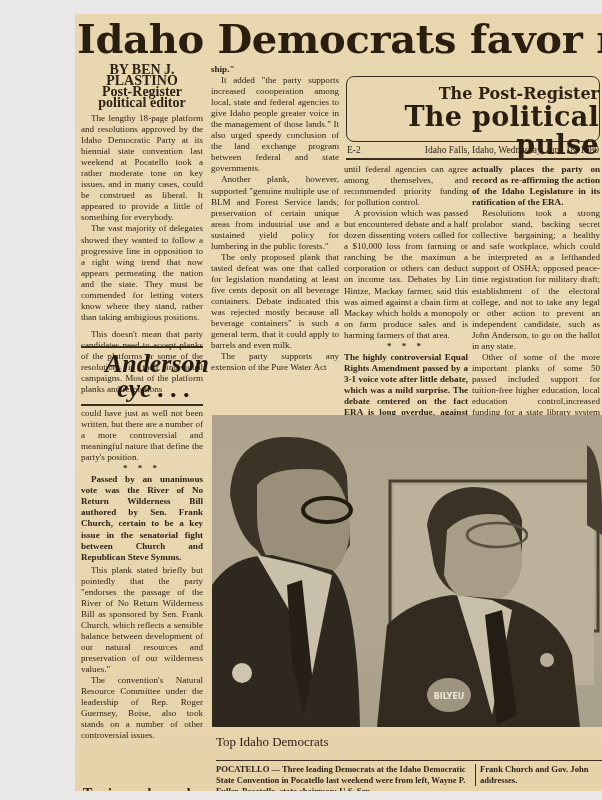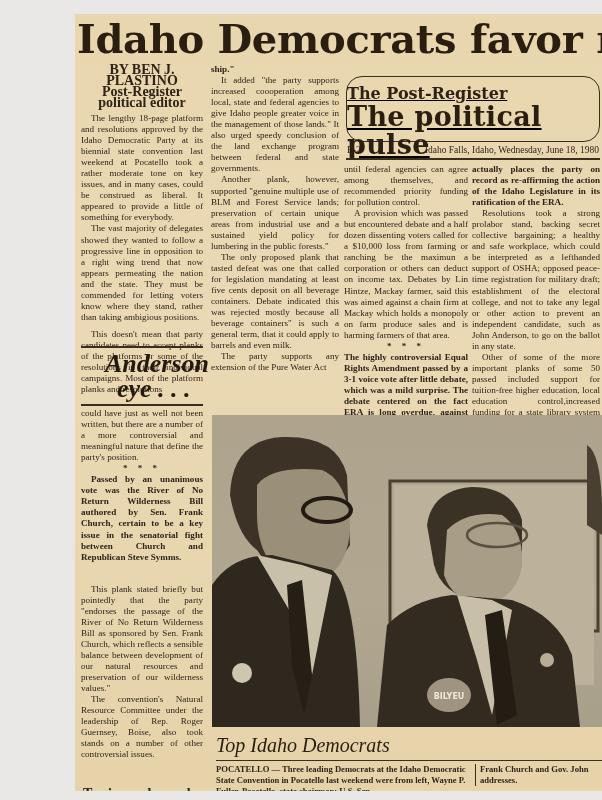--- a/index.html
+++ b/index.html
@@ -30,35 +30,35 @@
   .col3 { left:269px; top:150px; width:124px; }
   .col4 { left:397px; top:150px; width:128px; }
   .col1b { left:6px; top:376px; width:122px; }
   .rule { position:absolute; background:#3a2e1e; }
   .election {
     position:absolute; left:30px; font-family:"Liberation Serif", serif;
     font-style:italic; font-weight:bold; font-size:26px; color:#24190d;
   }
   .masthead {
     position:absolute; left:271px; top:62px; width:252px; height:64px;
-    border:1.5px solid #3a2e1e; border-radius:16px; text-align:left;text-decoration:underline;
+    border:1.5px solid #3a2e1e; border-radius:8px; text-align:right;
   }
   .mh1 { font-family:"DejaVu Serif", serif; font-weight:bold; font-size:16px; color:#2e2214; margin-top:8px; line-height:18px; }
   .mh2 { font-family:"DejaVu Serif", serif; font-weight:bold; font-size:27px; color:#2a1e10; line-height:28px; letter-spacing:0.3px; }
   .dateline {
     position:absolute; left:272px; top:131px; width:252px; font-size:9.5px; color:#2e2418;
     display:flex; justify-content:space-between;
   }
   .photo {
     position:absolute; left:137px; top:401px; width:390px; height:312px;
     background:linear-gradient(180deg,#aea48e 0%,#b1a791 60%,#a89f8a 100%);
     overflow:hidden;
   }
   .caption-title {
-    position:absolute; left:141px; top:720px; font-style:italic; font-size:20px; color:#2a1e10;
+    position:absolute; left:141px; top:720px; font-size:13px; color:#2a1e10;
     font-family:"Liberation Serif", serif;
   }
   .caption { position:absolute; top:750px; font-size:8.6px; line-height:11px; font-weight:bold; color:#2e2418; }
   .cap1 { left:141px; width:252px; }
   .cap2 { left:400px; width:127px; border-left:1px solid #3a2e1e; padding-left:4px; }
   .bottom-cut { position:absolute; left:8px; top:772px; font-size:14px; font-weight:bold; color:#2e2418; letter-spacing:16px; }
 </style>
 </head>
 <body>
 
@@ -76,21 +76,21 @@
 
   <div class="rule" style="left:6px;top:332px;width:122px;height:1.5px"></div>
   <div class="election" style="top:335px">Anderson</div>
   <div class="election" style="top:360px;left:42px">eye . . .</div>
   <div class="rule" style="left:6px;top:390px;width:122px;height:1.5px"></div>
 
   <div class="col col1b" style="top:394px">
     <p style="text-indent:0">could have just as well not been written, but there are a number of a more controversial and meaningful nature that define the party's position.</p>
     <p class="stars">* * *</p>
     <p class="b">Passed by an unanimous vote was the River of No Return Wilderness Bill authored by Sen. Frank Church, certain to be a key issue in the senatorial fight between Church and Republican Steve Symms.</p>
-    <p style="margin-top:21px">This plank stated briefly but pointedly that the party "endorses the passage of the River of No Return Wilderness Bill as sponsored by Sen. Frank Church, which reflects a sensible balance between development of our natural resources and preservation of our wilderness values."</p>
+    <p style="margin-top:2px">This plank stated briefly but pointedly that the party "endorses the passage of the River of No Return Wilderness Bill as sponsored by Sen. Frank Church, which reflects a sensible balance between development of our natural resources and preservation of our wilderness values."</p>
     <p>The convention's Natural Resource Committee under the leadership of Rep. Roger Guernsey, Boise, also took stands on a number of other controversial issues.</p>
 
   </div>
 
   <div class="bottom-cut">Ti   l   l</div>
 
   <div class="col col2">
     <p style="text-indent:0;font-weight:bold">ship."</p>
     <p>It added "the party supports increased coooperation among local, state and federal agencies to give Idaho people greater voice in the management of those lands." It also urged speedy conclusion of the land exchange program between federal and state governments.</p>
     <p>Another plank, however, supported "genuine multiple use of BLM and Forest Service lands; preservation of certain unique areas from industrial use and a sustained yield policy for lumbering in the public forests."</p>

